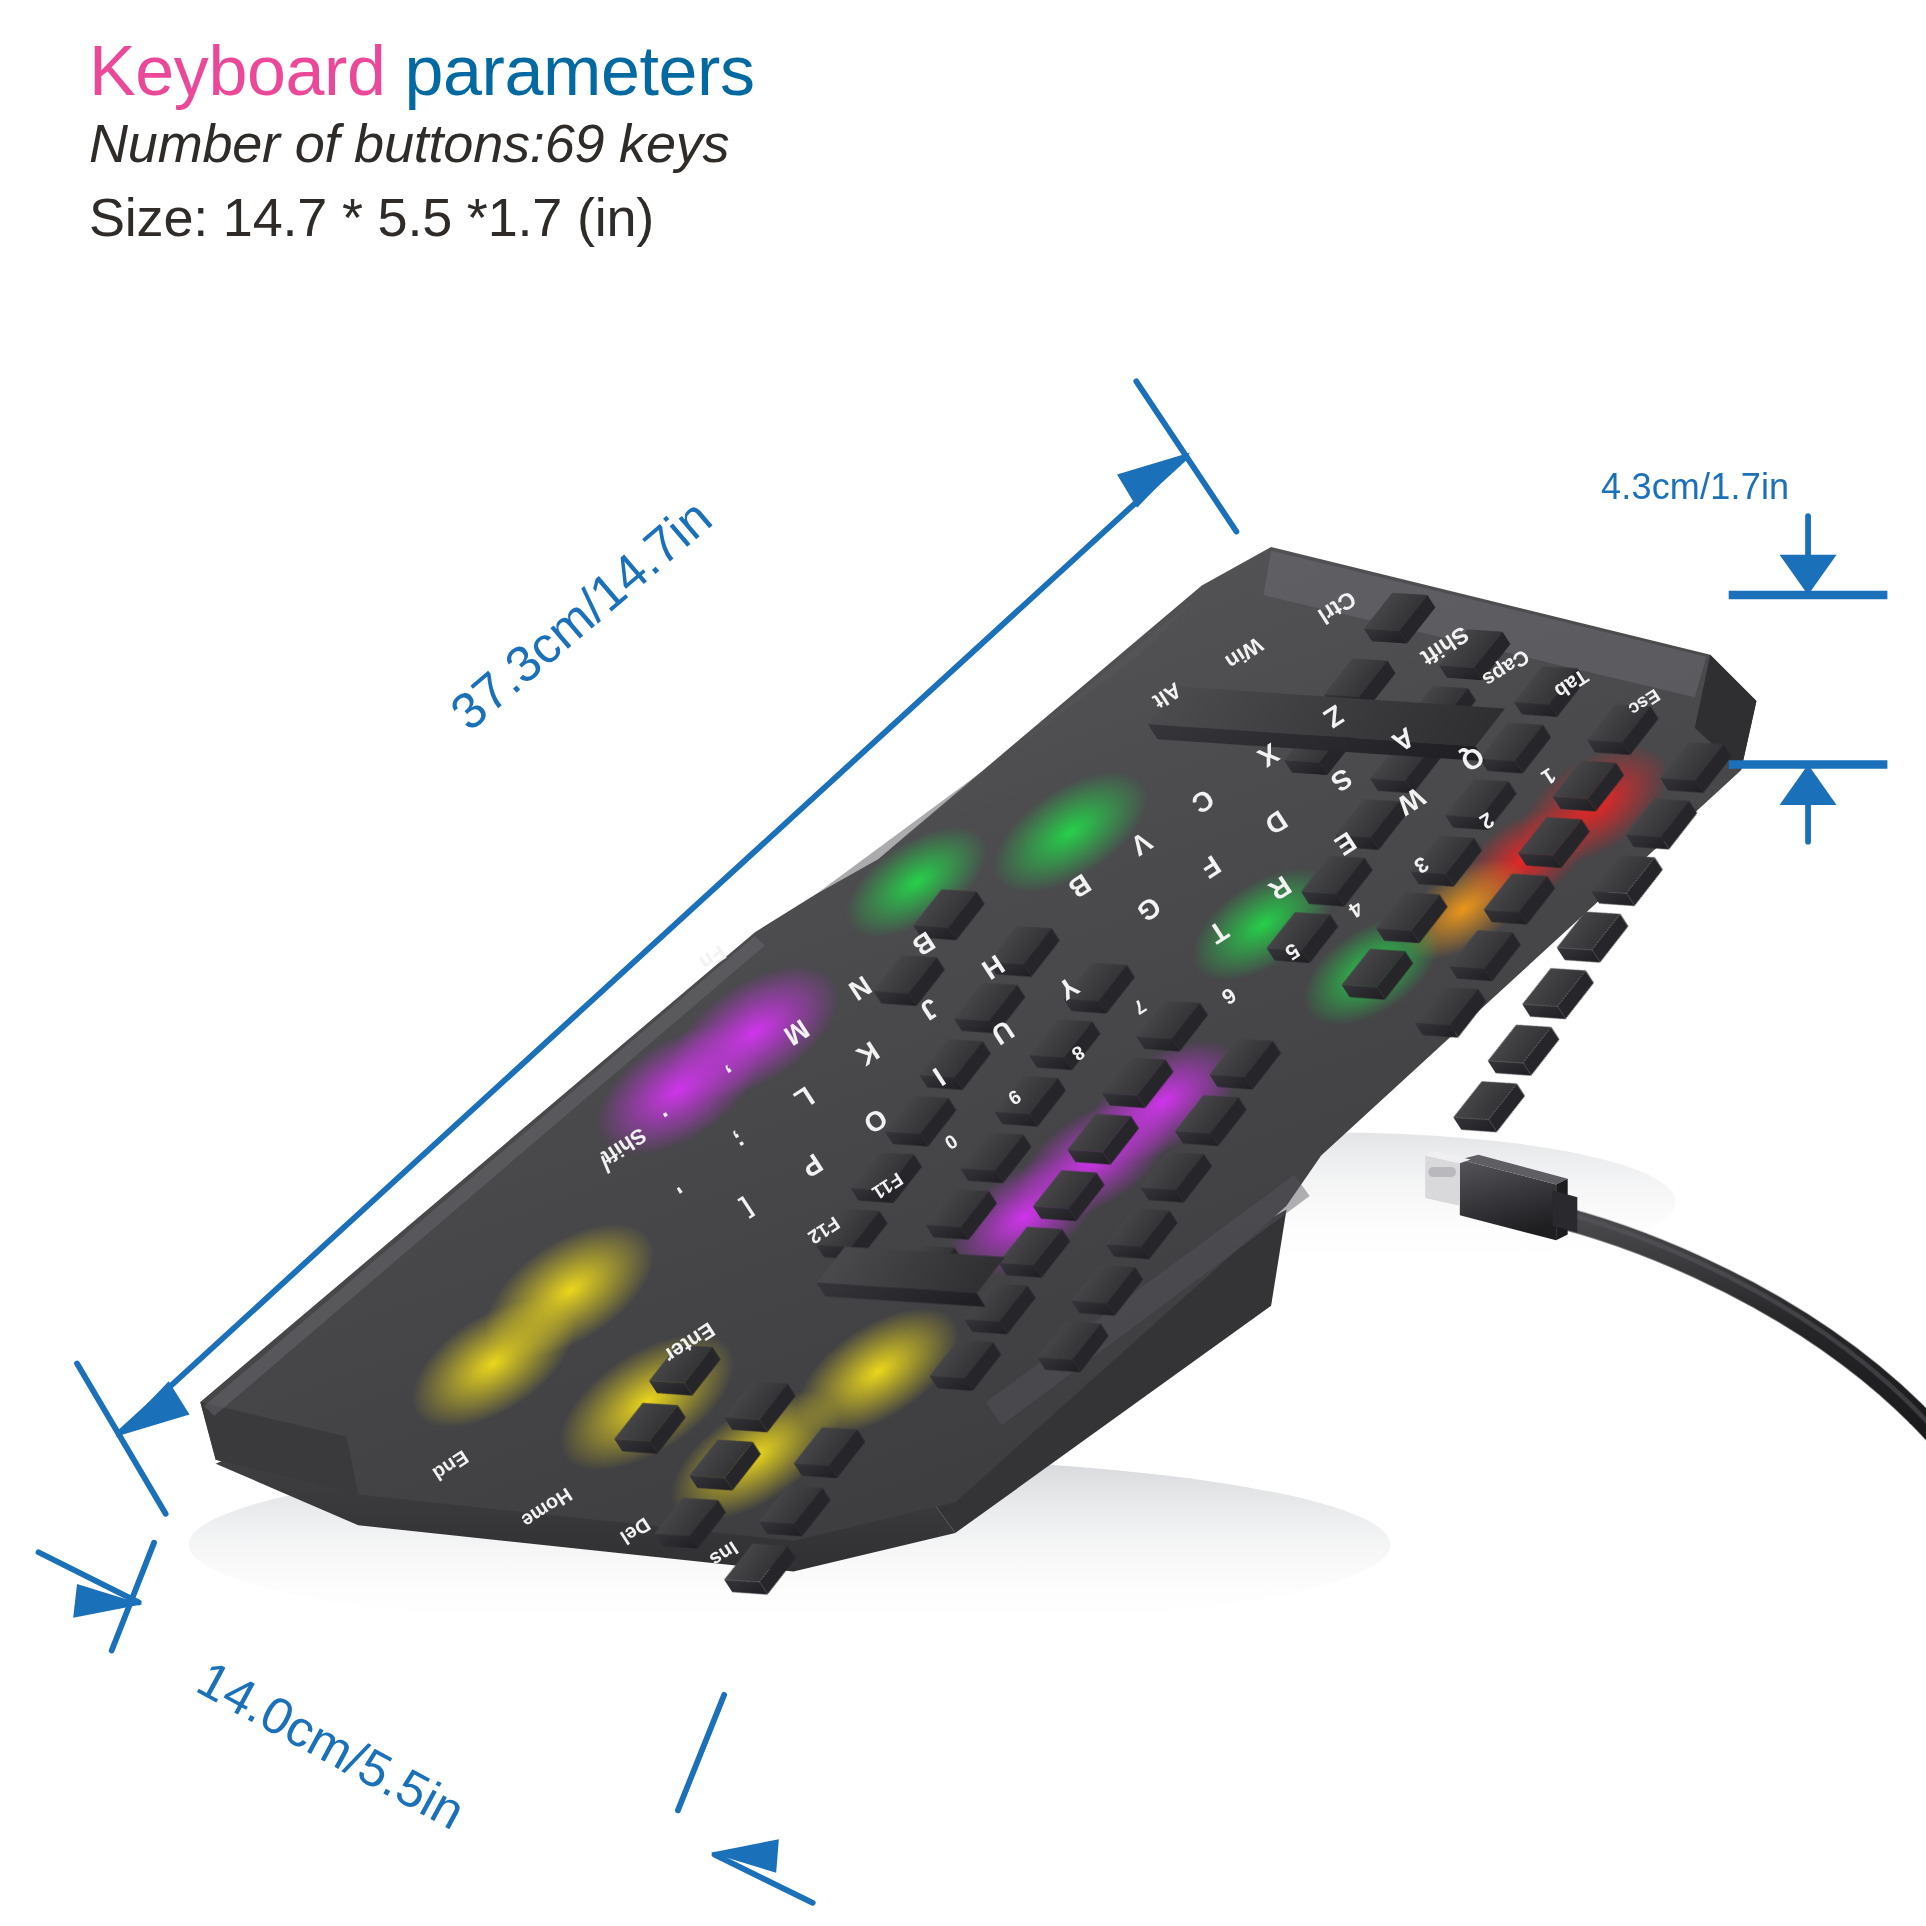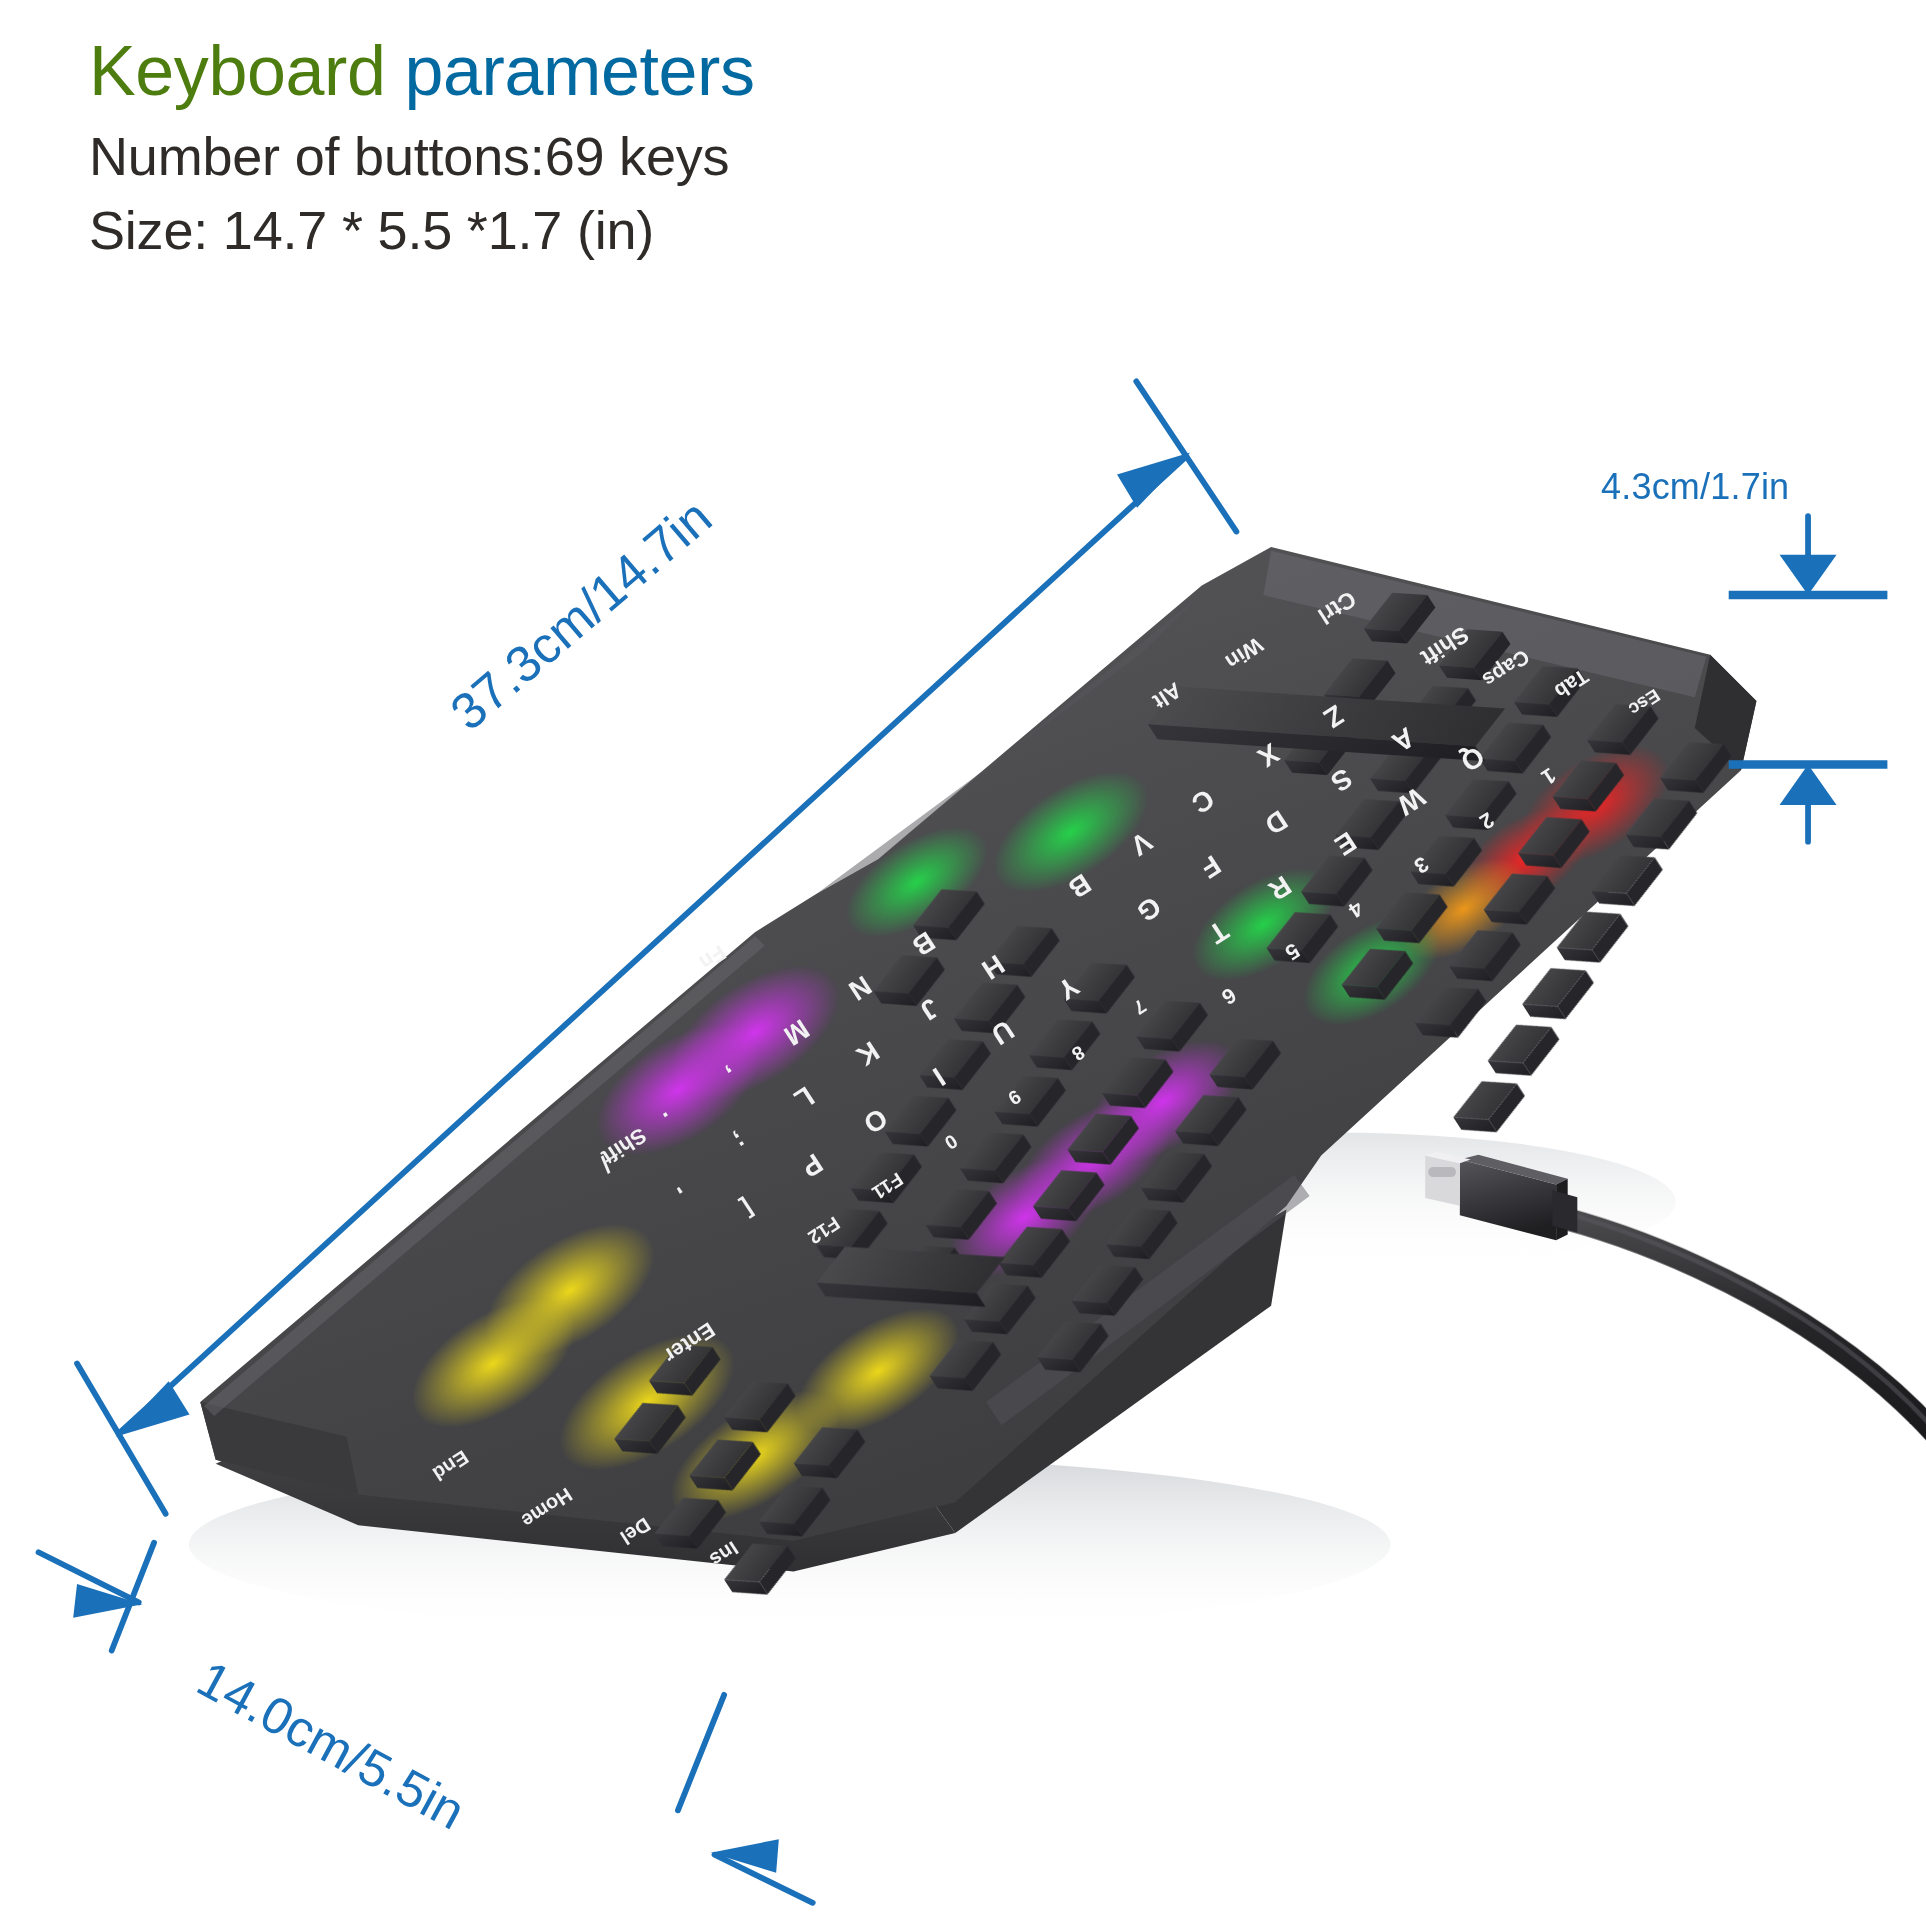--- a/index.html
+++ b/index.html
@@ -9,27 +9,27 @@
     -webkit-font-smoothing:antialiased;
   }
   #stage{position:absolute;inset:0;background:#ffffff;}
 
   
   #heading{position:absolute;left:89px;top:34px;width:1233px;}
   #title{
     font-size:70px;line-height:1.06;font-weight:400;letter-spacing:-0.4px;
     white-space:nowrap;
   }
-  #title .dark{color:#4d7c0f;}
+  #title .dark{color:#ec4899;}
   #title .accent{color:#0369a1;text-align:right;}
   .subline{
     color:#2e2b28;font-size:54px;line-height:1.30;font-weight:400;
     letter-spacing:-0.2px;white-space:nowrap;
   }
-  #sub1{margin-top:13px;}
+  #sub1{font-style:italic;}
   #sub2{margin-top:3.9px;}
 
   
   .dim-text{
     position:absolute;color:#1a70b9;font-size:36px;font-weight:400;
     white-space:nowrap;letter-spacing:0.2px;
   }
   #dim-height-label{left:1601px;top:466px;}
   #dim-length-label{
     left:439px;top:697px;

